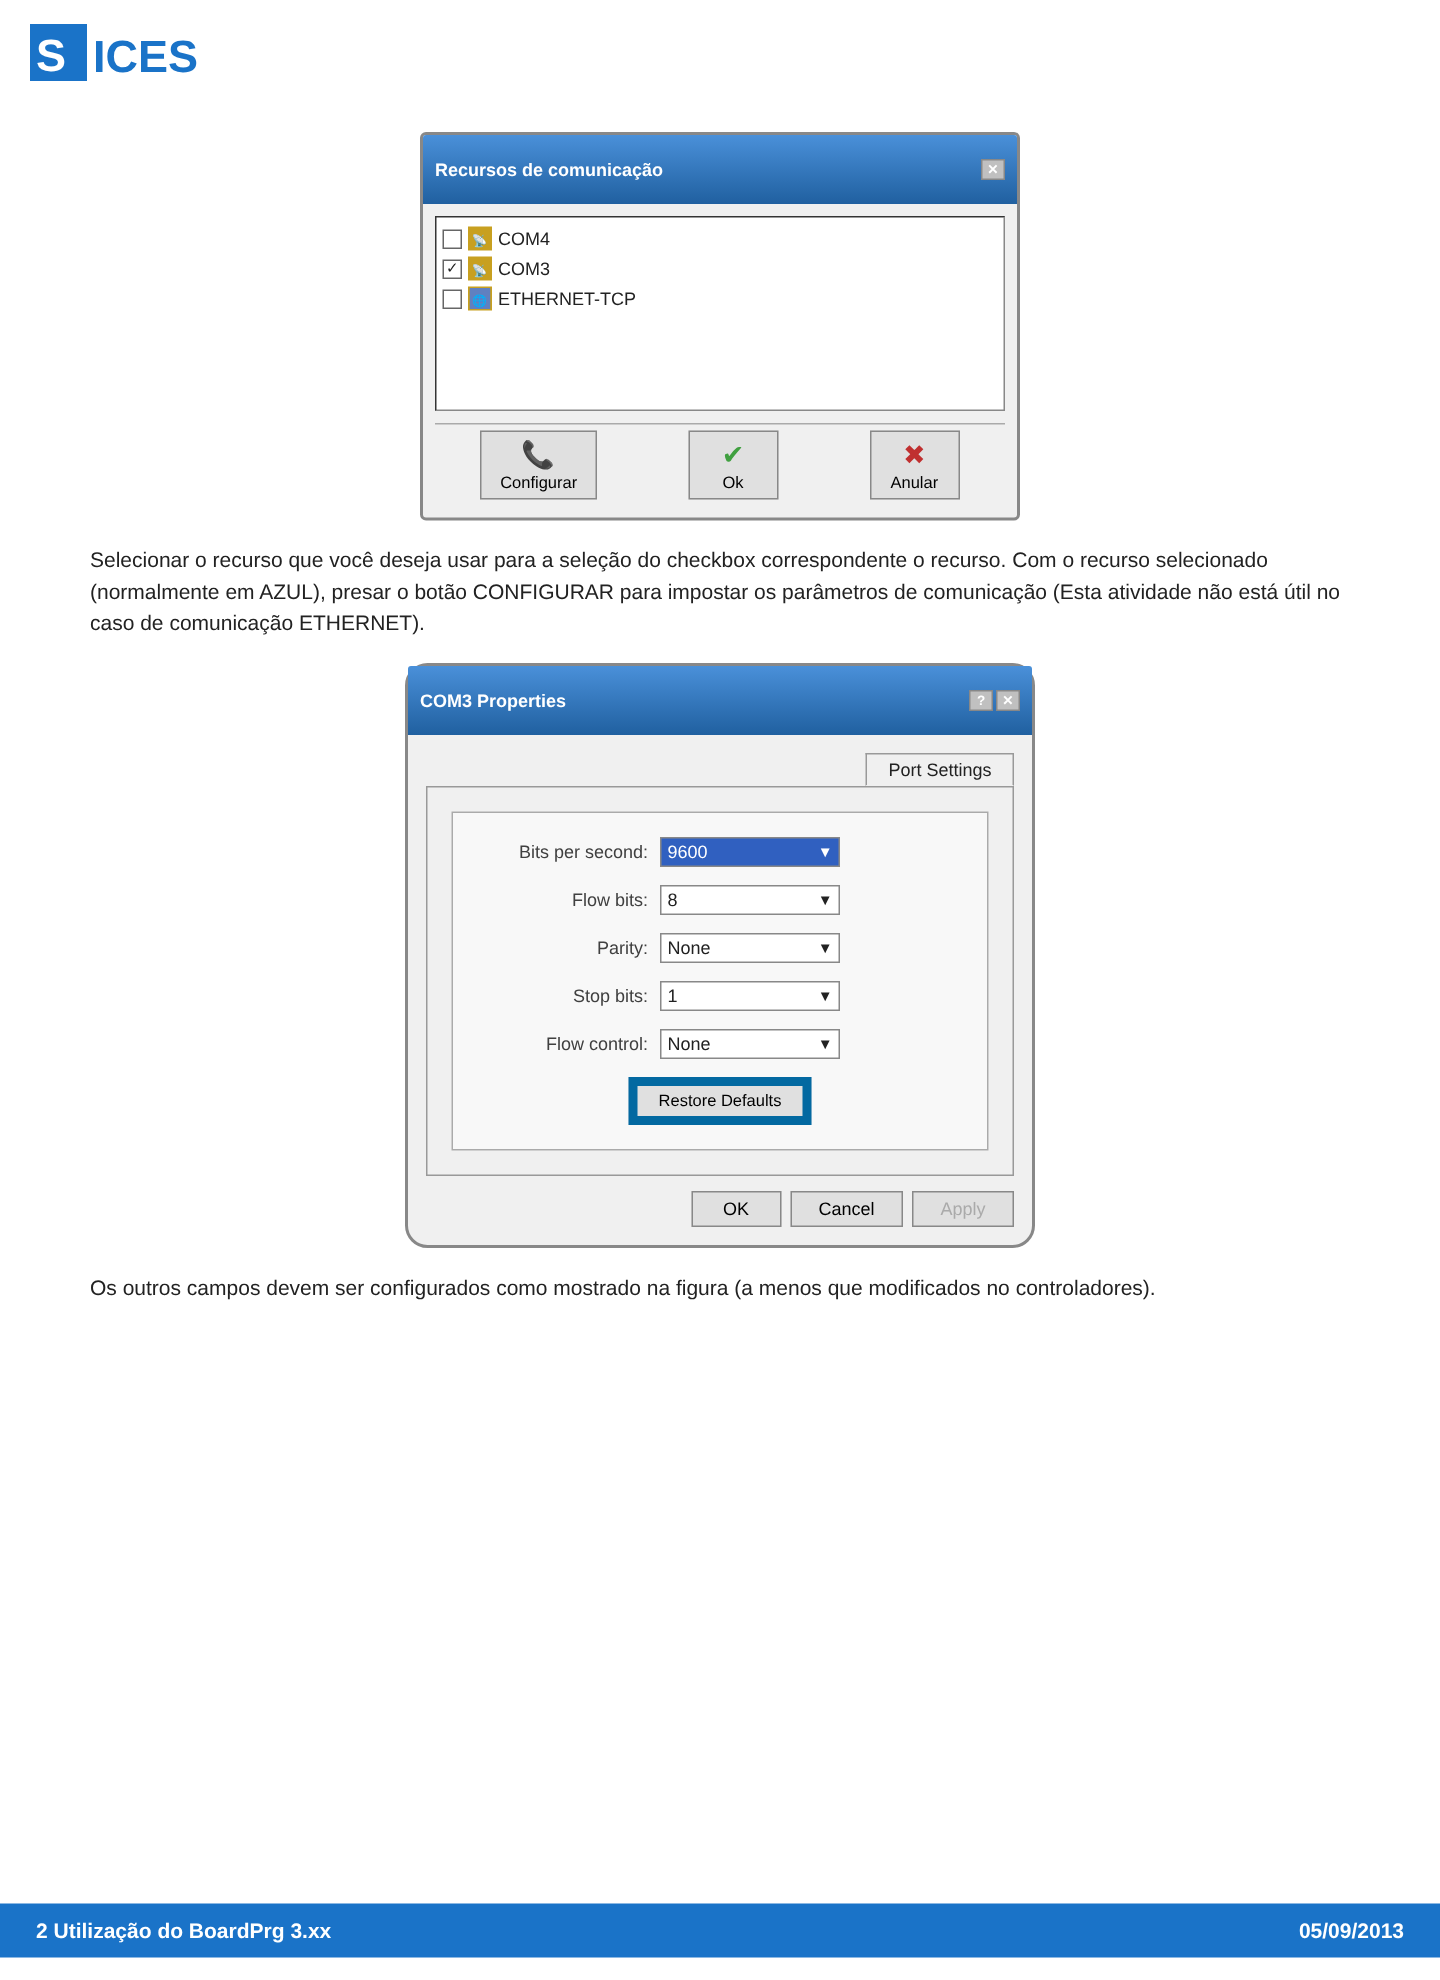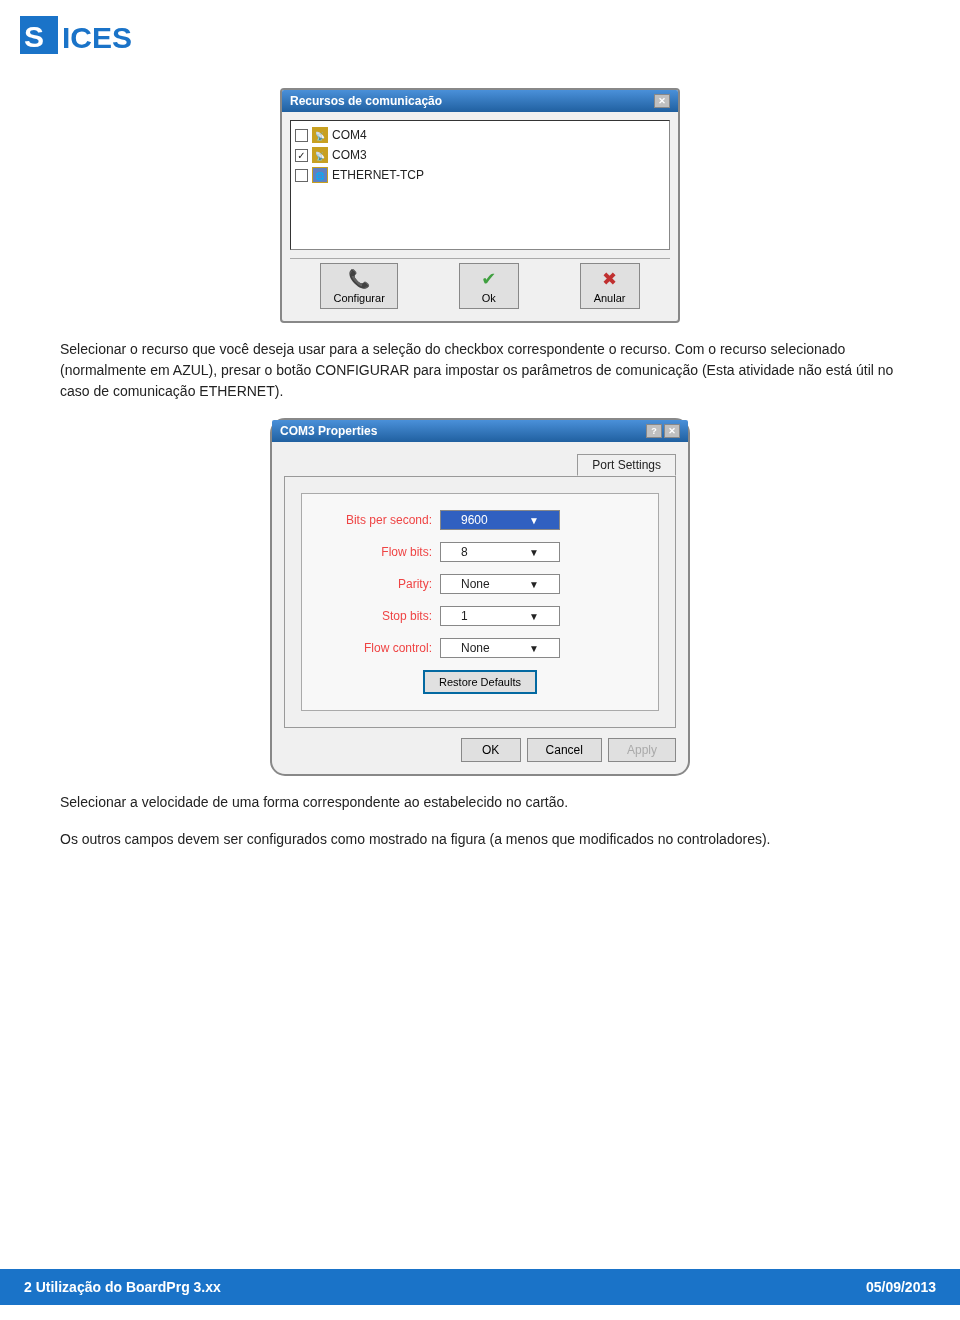--- a/index.html
+++ b/index.html
@@ -39,21 +39,21 @@
       border-radius: 4px;
       width: 400px;
       margin: 0 auto;
       font-family: 'Segoe UI', Arial, sans-serif;
       font-size: 12px;
     }
 
     .dialog-titlebar {
       background: linear-gradient(to bottom, #4a90d9, #2060a0);
       color: white;
-      padding: 4px 8px;
+      padding: 16px 8px;
       font-size: 12px;
       font-weight: bold;
       display: flex;
       align-items: center;
       justify-content: space-between;
       border-radius: 2px 2px 0 0;
     }
 
     .dialog-titlebar-controls {
       display: flex;
@@ -206,28 +206,28 @@
     .setting-row {
       display: flex;
       align-items: center;
       margin-bottom: 12px;
     }
 
     .setting-label {
       width: 110px;
       text-align: right;
       font-size: 12px;
-      color: #ef4444;
+      color: #404040;
       margin-right: 8px;
     }
 
     .setting-select {
       background: white;
       border: 1px solid #888;
-      padding: 2px 20px;
+      padding: 2px 4px;
       font-size: 12px;
       display: flex;
       align-items: center;
       justify-content: space-between;
       min-width: 120px;
       position: relative;
     }
 
     .setting-select.highlighted {
       background: #3060c0;
@@ -236,21 +236,21 @@
 
     .select-arrow {
       font-size: 10px;
       margin-left: 8px;
     }
 
     .restore-btn {
       display: block;
       margin: 8px auto 0 auto;
       background: #e0e0e0;
-      border: 2px solid #0369a1;
+      border: 6px solid #0369a1;
       padding: 4px 14px;
       font-size: 11px;
       cursor: pointer;
     }
 
     .bottom-buttons {
       display: flex;
       justify-content: flex-end;
       gap: 6px;
       padding: 6px 4px 4px 4px;
@@ -432,21 +432,20 @@
         </div>
       </div>
       <div class="bottom-buttons">
         <button class="bottom-btn">OK</button>
         <button class="bottom-btn">Cancel</button>
         <button class="bottom-btn disabled">Apply</button>
       </div>
     </div>
   </div>
 
-  <p class="paragraph">Selecionar a velocidade de uma forma correspondente ao estabelecido no cartão.</p>
   <p class="paragraph">Os outros campos devem ser configurados como mostrado na figura (a menos que modificados no controladores).</p>
 
 </div>
 
 <div class="footer">
   <span class="footer-left">2  Utilização do BoardPrg 3.xx</span>
   <span>05/09/2013</span>
 </div>
 
 </body></html>

